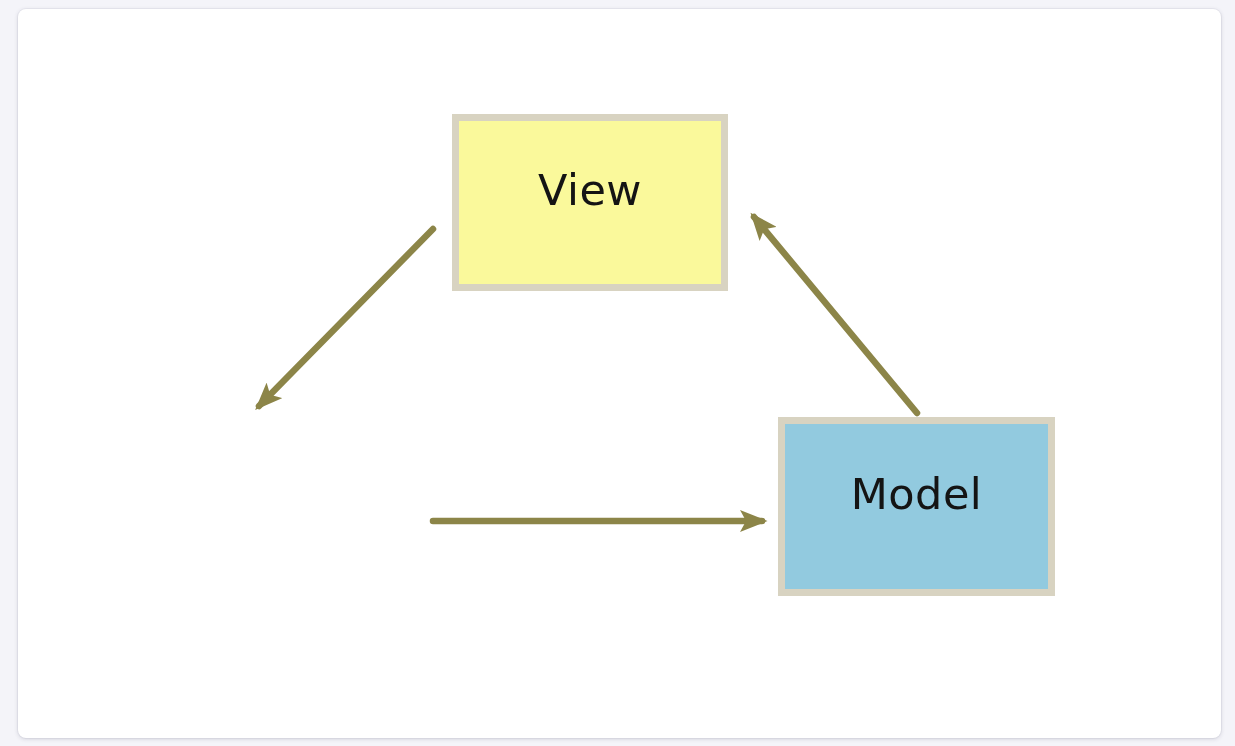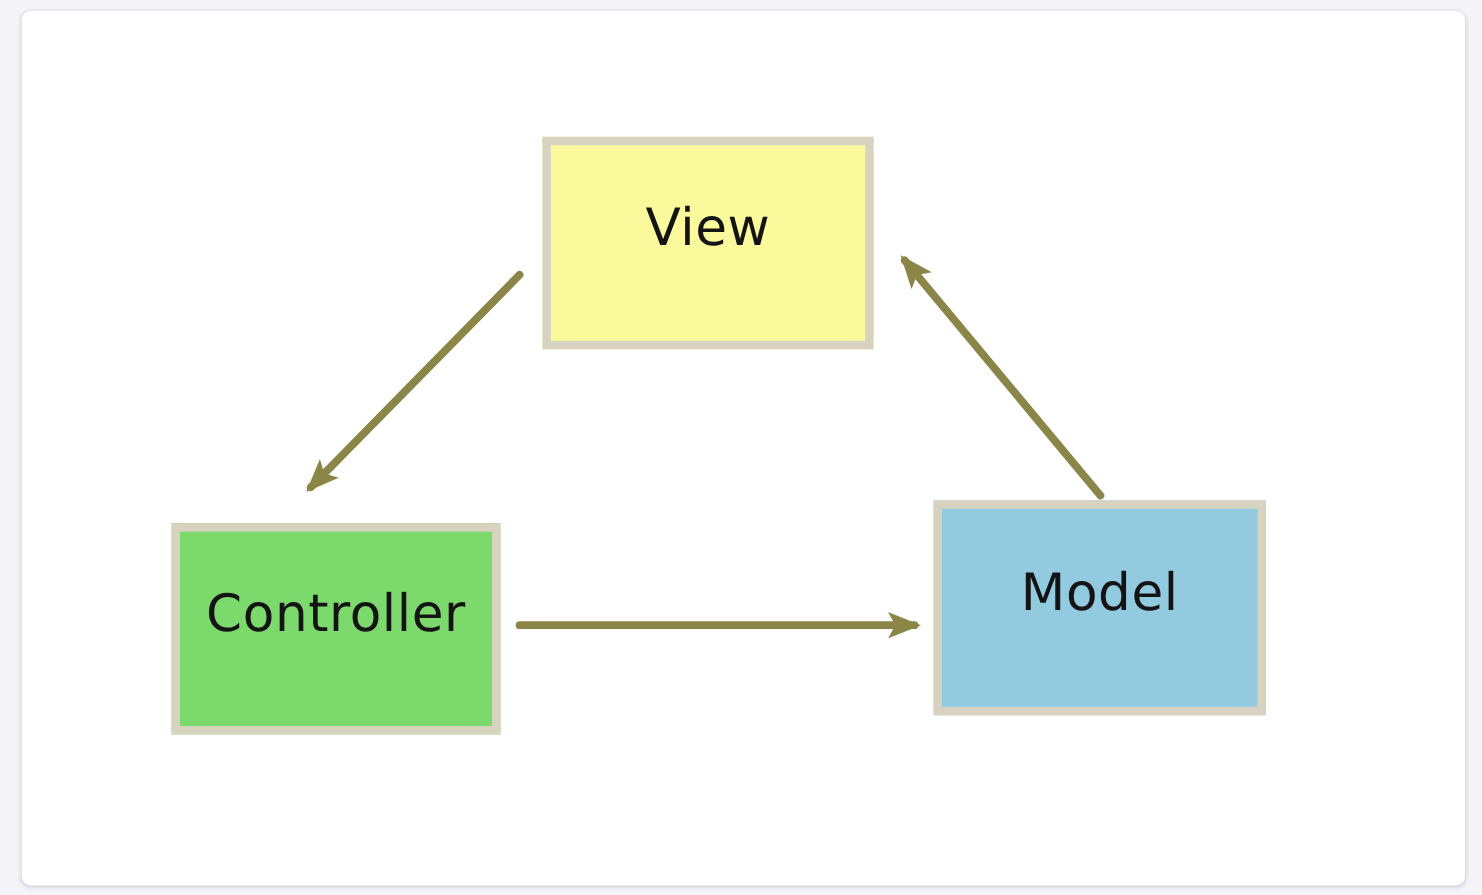--- a/index.html
+++ b/index.html
@@ -65,21 +65,18 @@
     </defs>
     <line x1="433" y1="229" x2="259" y2="406" stroke-width="6.5" stroke-linecap="round" marker-end="url(#arrowhead)" stroke="#8C8548"></line>
     <line x1="433" y1="521" x2="762" y2="521" stroke-width="6.5" stroke-linecap="round" marker-end="url(#arrowhead)" stroke="#8C8548"></line>
     <line x1="917" y1="413" x2="754" y2="217" stroke-width="6.5" stroke-linecap="round" marker-end="url(#arrowhead)" stroke="#8C8548"></line>
   </svg>
 
   <div class="node node-view" style="background-color: rgb(250, 249, 155); border-color: rgb(216, 211, 193);">
     <span class="node-label" style="color: rgb(20, 20, 20);">View</span>
   </div>
 
-  <div class="node node-controller" style="background-color: rgb(124, 217, 108); border-color: rgb(216, 211, 193);">
-    <span class="node-label" style="color: rgb(20, 20, 20);">Controller</span>
-  </div>
 
   <div class="node node-model" style="background-color: rgb(146, 202, 223); border-color: rgb(216, 211, 193);">
     <span class="node-label" style="color: rgb(20, 20, 20);">Model</span>
   </div>
 
 </div>
 
 </body></html>

